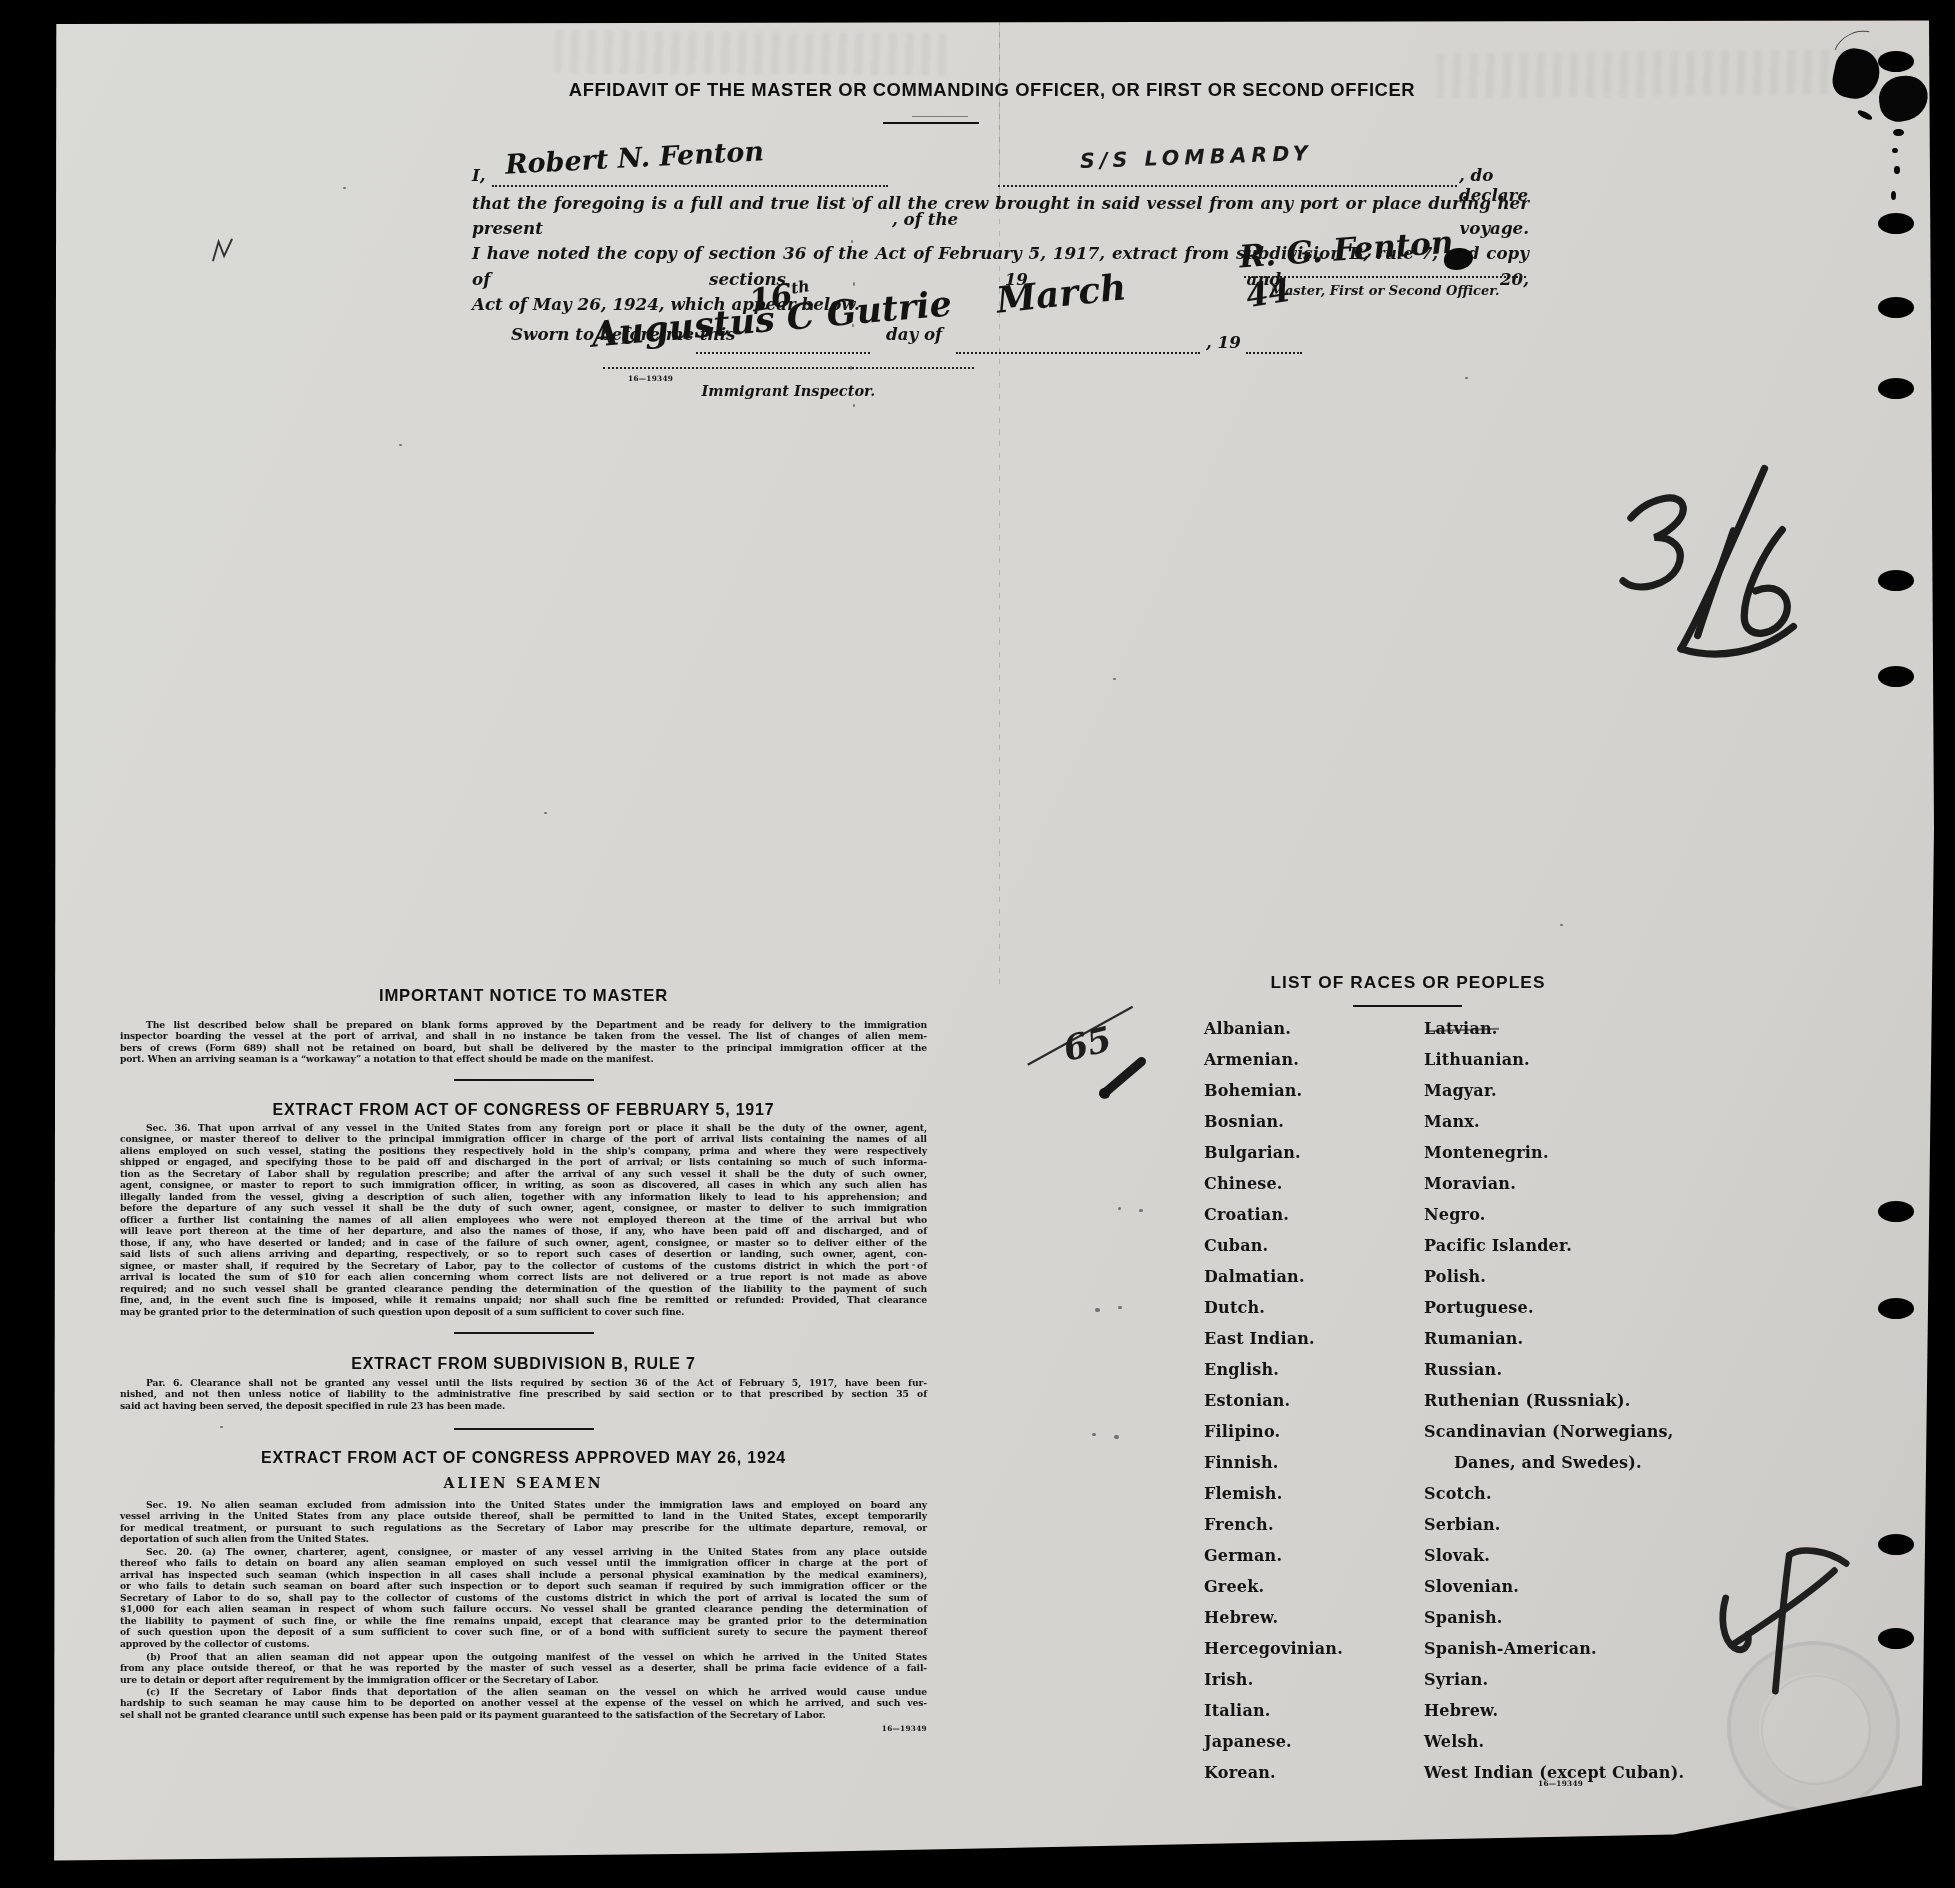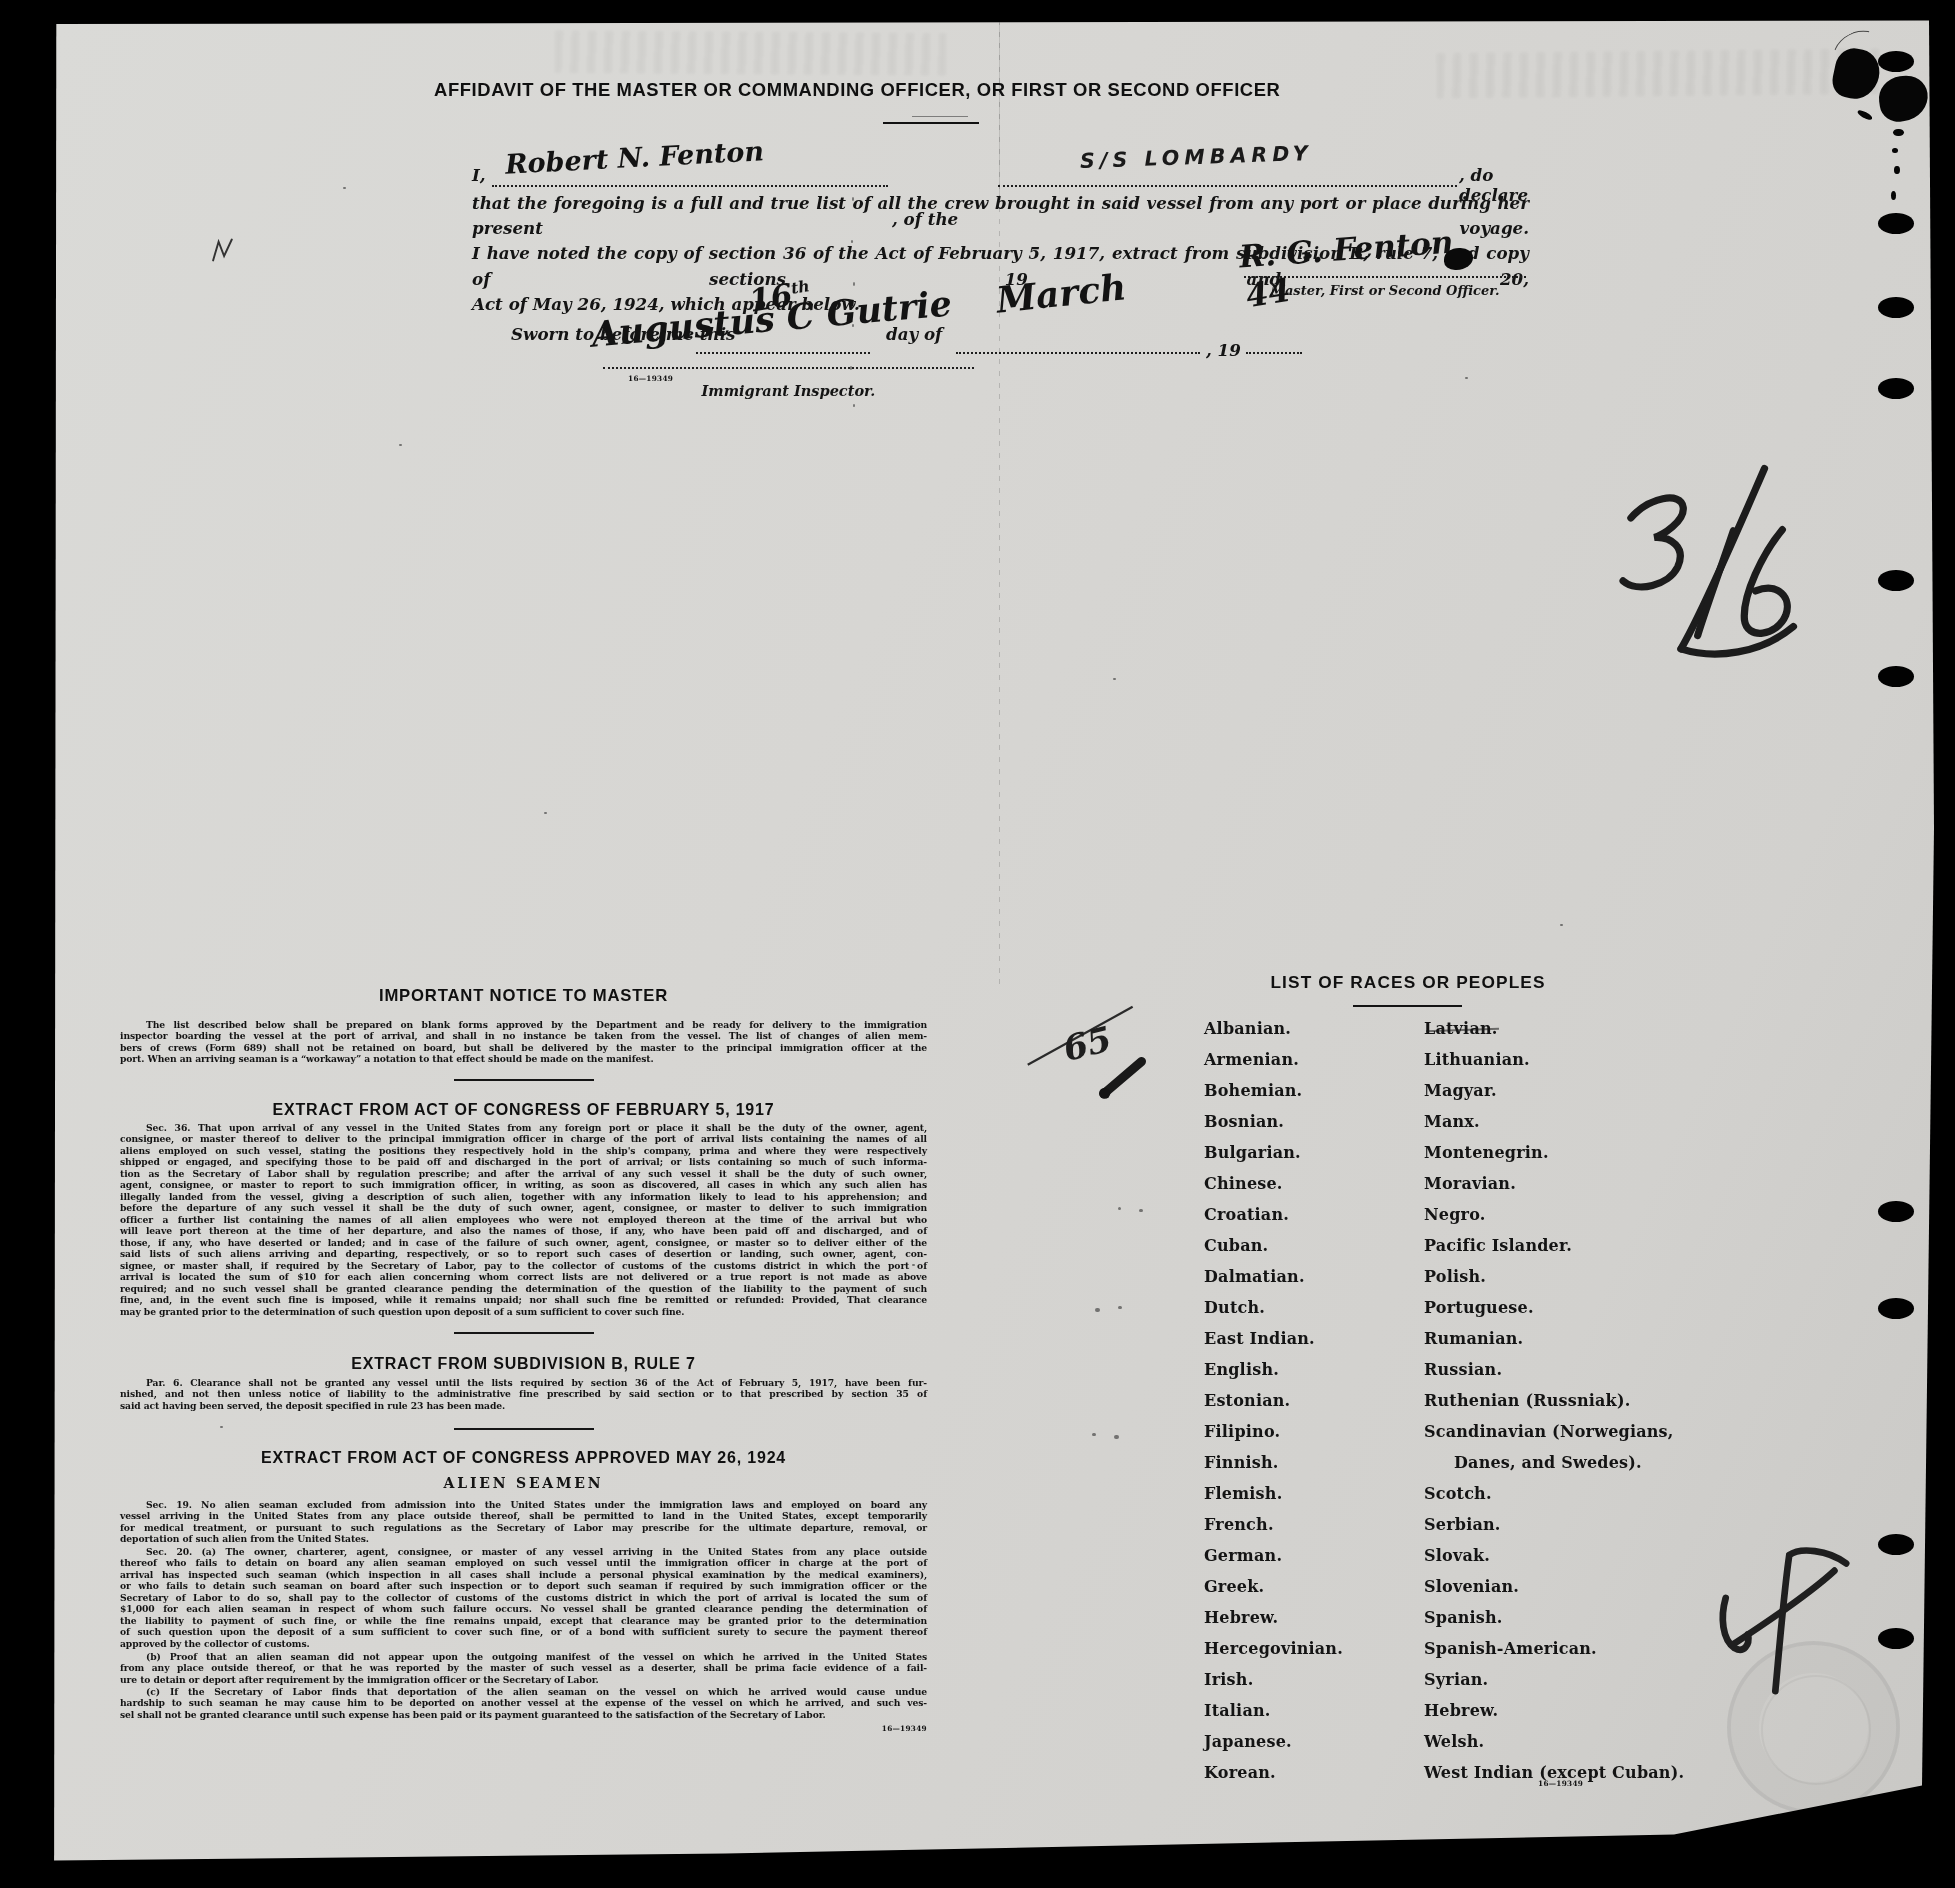--- a/index.html
+++ b/index.html
@@ -49,21 +49,21 @@
 
 <div id="scan">
   <div id="paper">
 
     <div class="fold-top"></div>
     <div class="fold"></div>
 
     <div class="smudge abs" style="left:502px;top:12.3px;width:391px;height:42px;transform:rotate(.4deg);"></div>
     <div class="smudge abs" style="left:1384px;top:31px;width:446px;height:45px;transform:rotate(-.6deg);"></div>
 
-    <div class="abs gothic" style="left:381px;top:59px;width:1116px;text-align:left;font-size:18.4px;letter-spacing:0.6px;">AFFIDAVIT OF THE MASTER OR COMMANDING OFFICER, OR FIRST OR SECOND OFFICER</div>
+    <div class="abs gothic" style="left:381px;top:59px;width:1116px;text-align:center;font-size:18.4px;letter-spacing:0.6px;">AFFIDAVIT OF THE MASTER OR COMMANDING OFFICER, OR FIRST OR SECOND OFFICER</div>
     <div class="abs" style="left:859px;top:96px;width:56px;height:1.1px;background:#333;opacity:.55;"></div>
     <div class="abs" style="left:830px;top:102px;width:96px;height:2.8px;background:#111;"></div>
 
     <div class="abs" style="left:419px;top:127px;width:1057px;height:45px;font-size:16.7px;">
       <span class="abs label-italic" style="left:0;top:18px;">I,</span>
       <span class="abs dotted" style="left:19.5px;top:16.7px;width:396px;height:22px;"></span>
       <span class="abs hand" style="left:33px;top:-4.5px;font-size:27px;transform:rotate(-3deg);white-space:nowrap;">Robert N. Fenton</span>
       <span class="abs label-italic" style="left:420px;top:18px;margin-top:44px;">, of the</span>
       <span class="abs dotted" style="left:526px;top:16.7px;width:459px;height:22px;"></span>
       <span class="abs hand-caps" style="left:608px;top:-1.1px;font-size:20.6px;transform:rotate(-2deg);text-transform:uppercase;white-space:nowrap;">S/S Lombardy</span>
@@ -80,21 +80,21 @@
     <div class="abs" style="left:1391px;top:228px;width:29px;height:22px;background:#0a0a0a;border-radius:55% 45% 60% 40%;filter:blur(0.6px);"></div>
     <div class="abs dotted" style="left:1191px;top:234px;width:282px;height:22px;"></div>
     <div class="abs label-italic" style="left:1191px;top:263px;width:282px;text-align:center;font-size:13px;">Master, First or Second Officer.</div>
 
     <div class="abs label-italic" style="left:458px;top:304px;font-size:16.7px;">Sworn to before me this</div>
     <div class="abs dotted" style="left:643px;top:310px;width:174px;height:22px;"></div>
     <div class="abs hand" style="left:696px;top:258px;font-size:31px;transform:rotate(-9deg);"><span>16</span><sup style="font-size:15.6px;">th</sup></div>
     <div class="abs label-italic" style="left:833px;top:304px;font-size:16.7px;">day of</div>
     <div class="abs dotted" style="left:903px;top:310px;width:244px;height:22px;"></div>
     <div class="abs hand" style="left:943px;top:252px;font-size:36px;transform:rotate(-6deg);">March</div>
-    <div class="abs label-italic" style="left:1153px;top:320px;font-size:16.7px;">, 19</div>
+    <div class="abs label-italic" style="left:1153px;top:312px;font-size:16.7px;">, 19</div>
     <div class="abs dotted" style="left:1193px;top:310px;width:56px;height:22px;"></div>
     <div class="abs hand" style="left:1193px;top:254px;font-size:32px;transform:rotate(-9deg);">44</div>
 
     <div class="abs hand" style="left:538px;top:278px;font-size:35px;transform:rotate(-5deg);white-space:nowrap;">Augustus C Gutrie</div>
     <div class="abs dotted" style="left:550px;top:325px;width:371px;height:22px;"></div>
     <div class="abs tiny-num" style="left:575px;top:354px;">16—19349</div>
     <div class="abs label-italic" style="left:550px;top:362px;width:371px;text-align:center;font-size:14.5px;">Immigrant Inspector.</div>
 
     <svg class="abs" style="left:1562px;top:444px;" width="201" height="206" viewBox="0 0 360 370">
       <g stroke="#1c1c1c" stroke-width="13" fill="none" stroke-linecap="round">

